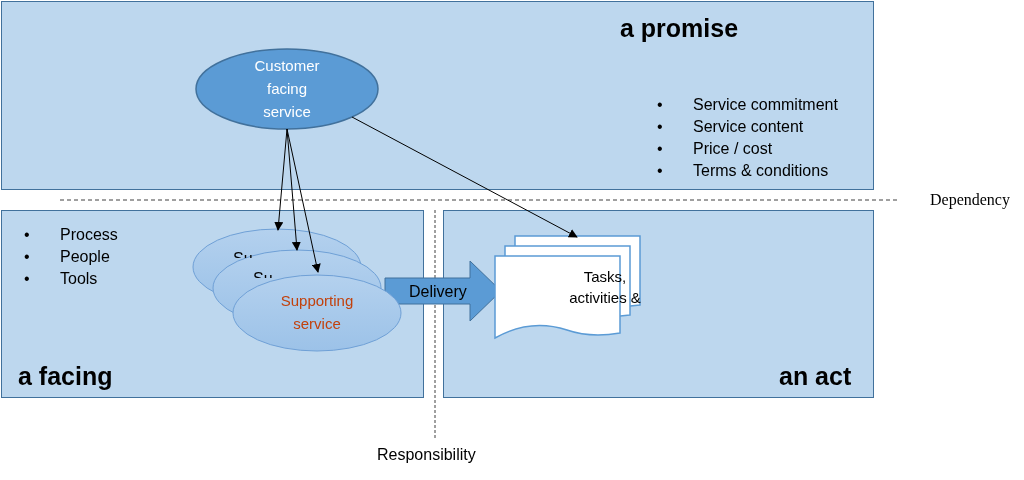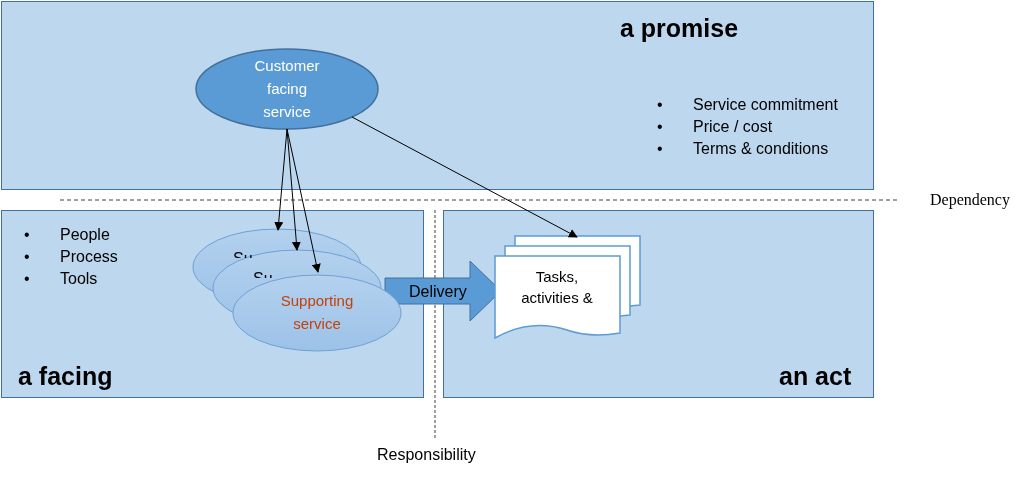--- a/index.html
+++ b/index.html
@@ -20,26 +20,27 @@
 <div class="panel" style="left:1px; top:1px; width:873px; height:189px;"></div>
 <div class="panel" style="left:1px; top:210px; width:423px; height:188px;"></div>
 <div class="panel" style="left:443px; top:210px; width:431px; height:188px;"></div>
 
 <div class="panel-title" style="left:620px; top:14px;">a promise</div>
 <div class="panel-title" style="left:18px; top:362px;">a facing</div>
 <div class="panel-title" style="left:779px; top:362px;">an act</div>
 
 <ul class="bullets" style="left:657px; top:94px;">
   <li>Service commitment</li>
+  <li>Service content</li>
   <li>Price / cost</li>
   <li>Terms &amp; conditions</li>
 </ul>
 <ul class="bullets" style="left:24px; top:224px;">
+  <li>Process</li>
   <li>People</li>
-  <li>Process</li>
   <li>Tools</li>
 </ul>
 
 <svg width="1024" height="480">
   <defs>
     <marker id="ah" viewBox="0 0 10 10" refX="9" refY="5" markerWidth="9" markerHeight="9" orient="auto-start-reverse">
       <path d="M0,0 L10,5 L0,10 z" fill="#000"></path>
     </marker>
     <linearGradient id="sg" x1="0" y1="0" x2="0" y2="1">
       <stop offset="0" stop-color="#b4d1ee"></stop>
@@ -79,19 +80,19 @@
 <div class="lbl" style="left:233px; top:250px; clip-path: inset(0 0 55% 0);">Su</div>
 <div class="lbl" style="left:253px; top:270px; clip-path: inset(0 0 55% 0);">Su</div>
 
 <div class="ellipse-text" style="left:247px; top:289px; width:140px; color:#c2410c;">
   <div>Supporting</div>
   <div>service</div>
 </div>
 
 <div class="lbl" style="left:409px; top:283px; color:#000;">Delivery</div>
 
-<div class="ellipse-text" style="left:497px; top:266px; width:120px; color:#000; line-height:21px; font-size:15px;">
+<div class="ellipse-text" style="left:497px; top:266px; width:120px; color:#000; line-height:21px; font-size:15px;padding-left:48px;">
   <div>Tasks,</div>
   <div>activities &amp;</div>
 </div>
 
 <div class="lbl" style="left:930px; top:191px;font-family:Liberation Serif, serif;">Dependency</div>
 <div class="lbl" style="left:377px; top:446px;">Responsibility</div>
 
 </body></html>

